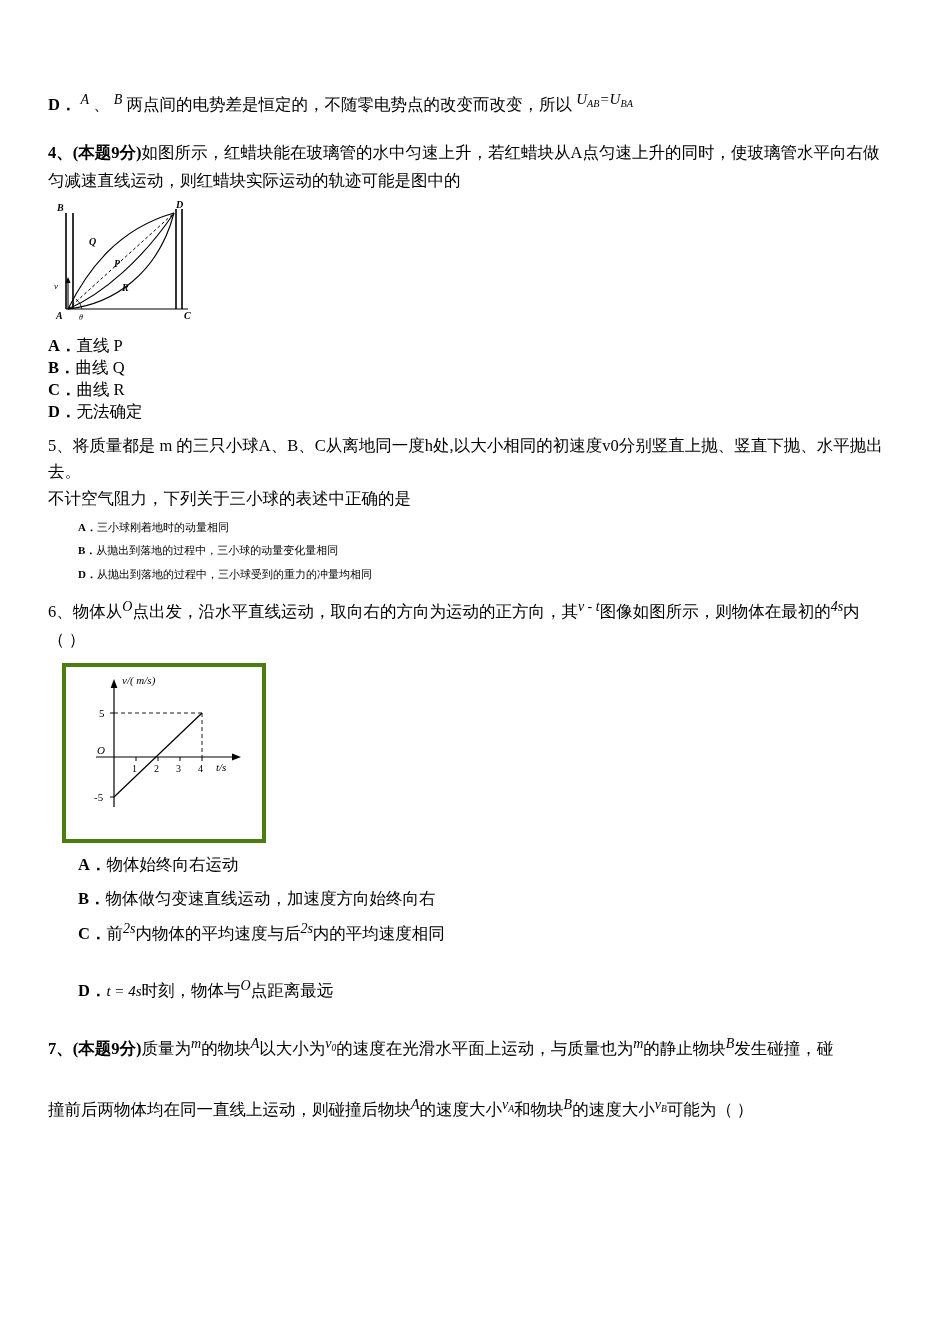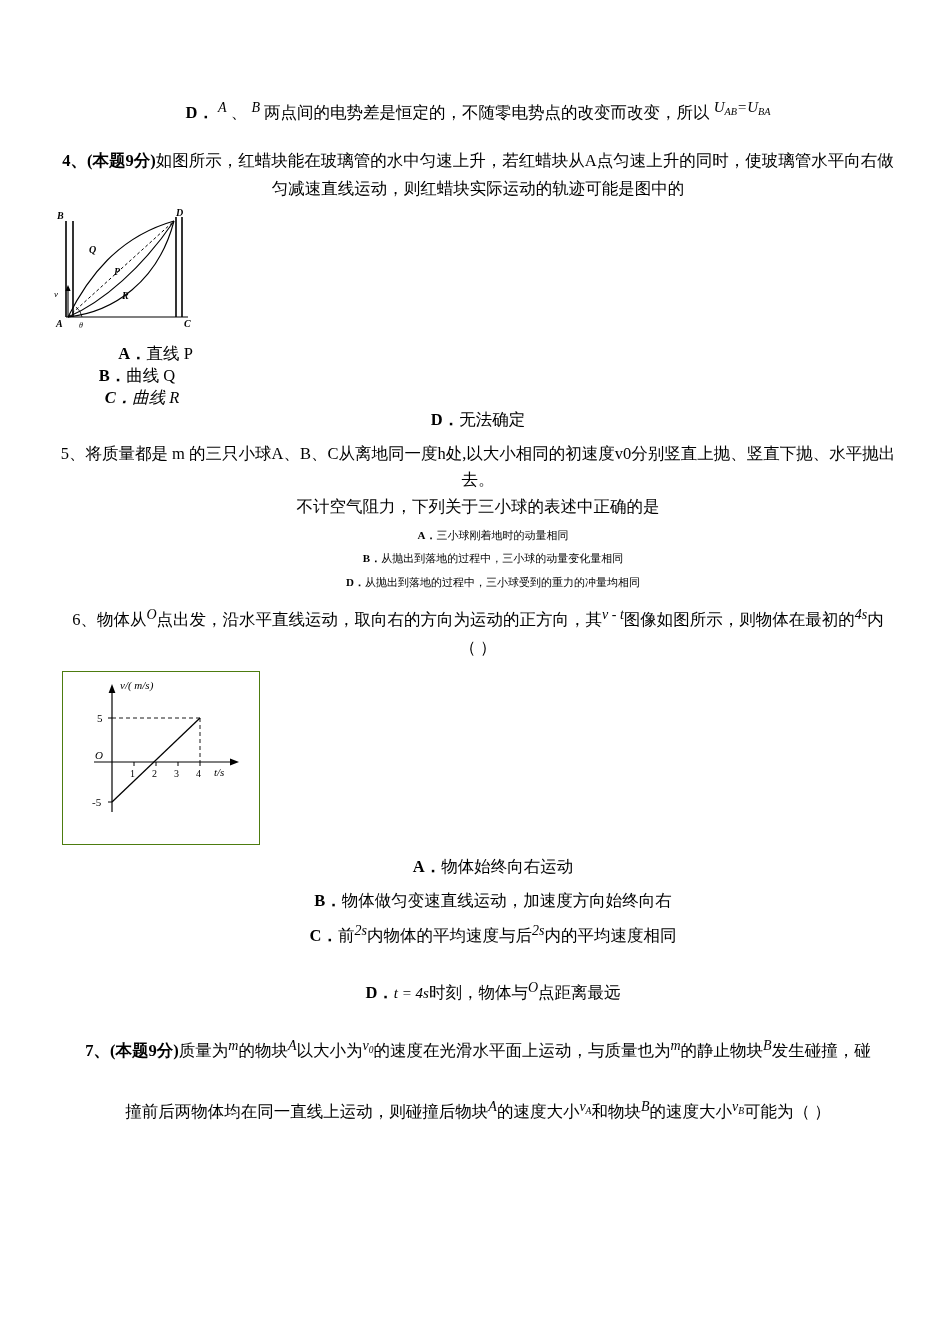--- a/index.html
+++ b/index.html
@@ -18,23 +18,22 @@
   .page {
     position: relative;
     width: 950px;
     height: 1344px;
     padding: 0;
     box-sizing: border-box;
   }
   .content {
     position: absolute;
     left: 48px;
-    top: 100px;
+    top: 92px;
     width: 860px;
-    text-align: center;
   }
   .line {
     font-size: 16.5px;
     line-height: 1.55;
     margin: 0 0 2px 0;
   }
   .q-block {
     margin-bottom: 6px;
   }
   b, .bold {
@@ -69,21 +68,21 @@
     margin: 6px 0 2px 0;
     width: 175px;
     height: 130px;
     position: relative;
   }
   
   .fig2 {
     margin: 10px 16px 4px 14px;
     width: 196px;
     height: 172px;
-    border: 1px solid #4d7c0f;
+    border: 4px solid #4d7c0f;
     position: relative;
     background: #fff;
   }
   .spacer10 { height: 10px; }
   .spacer16 { height: 16px; }
   .spacer22 { height: 22px; }
   .mathi {
     font-style: italic;
     font-family: "Liberation Serif", serif;
   }
@@ -151,21 +150,21 @@
           <text x="6" y="90" font-family="Liberation Serif, serif" font-size="9" font-style="italic">v</text>
           <text x="8" y="120" font-family="Liberation Serif, serif" font-size="10" font-style="italic" font-weight="bold">A</text>
           <text x="136" y="120" font-family="Liberation Serif, serif" font-size="10" font-style="italic" font-weight="bold">C</text>
           <text x="31" y="121" font-family="Liberation Serif, serif" font-size="8" font-style="italic">θ</text>
         </svg>
       </div>
 
       <div class="opts-row">
         <div style="width:215px;"><b>A．</b><span>直线 P</span></div>
         <div style="width:178px;"><b>B．</b><span>曲线 Q</span></div>
-        <div style="width:188px;font-style:italic;"><b>C．</b><span>曲线 R</span></div>
+        <div style="width:188px;"><b>C．</b><span>曲线 R</span></div>
         <div><b>D．</b><span>无法确定</span></div>
       </div>
     </div>
 
     <div style="height:4px;"></div>
 
     <div class="q-block">
       <div class="line">
         <span>5、</span><span>将质量都是 m 的三只小球A、B、C从离地同一度h处,以大小相同的初速度v0分别竖直上抛、竖直下抛、水平抛出去。</span>
       </div>

